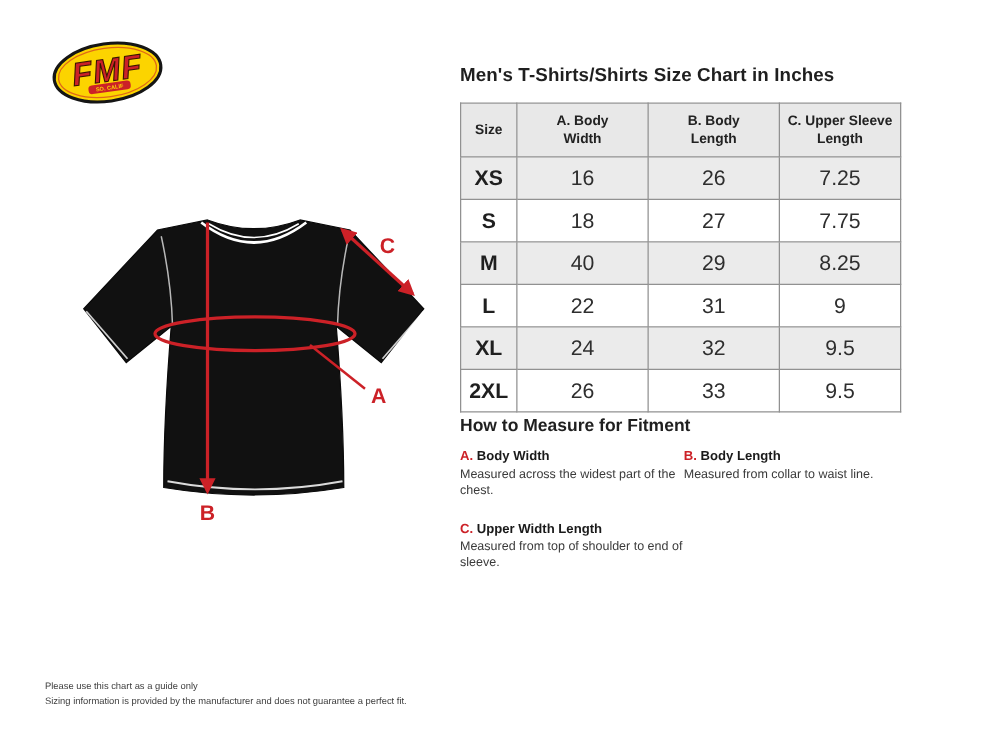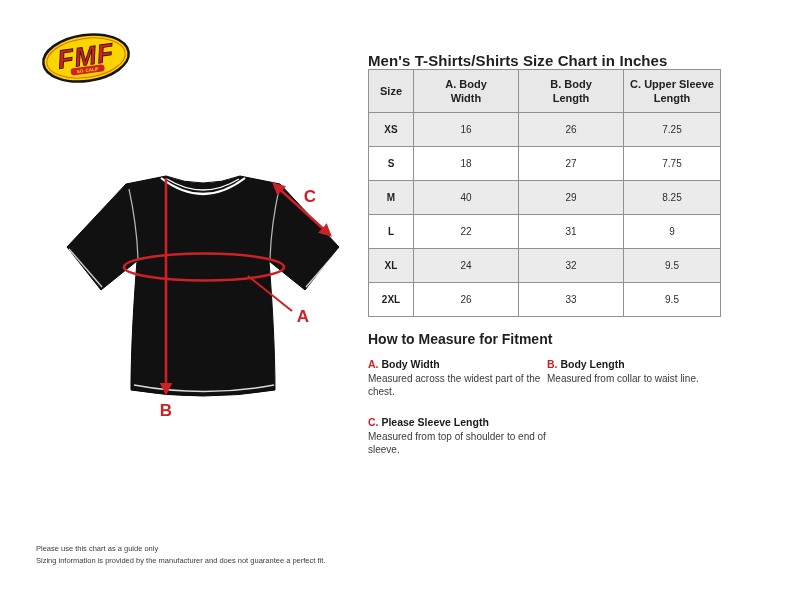--- a/index.html
+++ b/index.html
@@ -8,35 +8,35 @@
 
   
   .logo{position:absolute;left:40px;top:28px;width:92px;height:60px;}
 
   
   .tshirt{position:absolute;left:58px;top:148px;width:292px;height:285px;}
 
   
   .content{position:absolute;left:368px;top:52px;width:352px;}
   .chart-title{font-size:15px;font-weight:bold;color:#1f1f1f;letter-spacing:.1px;}
-  table.size-table{border-collapse:collapse;width:352px;table-layout:fixed;}
+  table.size-table{border-collapse:collapse;margin-top:13px;width:352px;table-layout:fixed;}
   table.size-table th, table.size-table td{
     border:1px solid #919191;text-align:center;vertical-align:middle;
   }
   table.size-table th{
     background:#e8e8e8;font-size:11px;font-weight:bold;color:#222;
     height:40px;white-space:pre-line;line-height:1.3;
   }
-  table.size-table td{height:31px;font-size:10px;color:#2e2e2e;background:#ffffff;}
+  table.size-table td{height:31px;font-size:17px;color:#2e2e2e;background:#ffffff;}
   table.size-table td.size-col{font-weight:bold;color:#1f1f1f;}
   table.size-table tbody tr.shaded td{background:#ebebeb;}
   .col-size{width:45px;} .col-a{width:105px;} .col-b{width:105px;} .col-c{width:97px;}
 
   
-  .measure{margin-top:14px;}
+  .measure{margin-top:2px;}
   .measure-title{font-size:14px;font-weight:bold;color:#1f1f1f;}
   .measure-grid{margin-top:11px;display:grid;grid-template-columns:179px 173px;row-gap:18px;}
   .m-item .m-head{font-size:10.5px;font-weight:bold;color:#1a1a1a;}
   .m-item .m-head .ltr{color:#cc2127;}
   .m-item .m-desc{font-size:10px;color:#3a3a3a;margin-top:3px;line-height:1.25;}
 
   
   .footer{position:absolute;left:36px;top:543px;font-size:7.5px;color:#3d3d3d;line-height:1.55;}
 </style>
 </head>
@@ -163,21 +163,21 @@
         <div class="m-item">
           <div class="m-head">
             <span class="ltr">B.</span>
             <span>Body Length</span>
           </div>
           <div class="m-desc">Measured from collar to waist line.</div>
         </div>
         <div class="m-item">
           <div class="m-head">
             <span class="ltr">C.</span>
-            <span>Please Sleeve Length</span>
+            <span>Upper Width Length</span>
           </div>
           <div class="m-desc">Measured from top of shoulder to end of sleeve.</div>
         </div>
       </div>
     </div>
   </div>
 
   <div class="footer">
     <div>Please use this chart as a guide only</div>
     <div>Sizing information is provided by the manufacturer and does not guarantee a perfect fit.</div>

